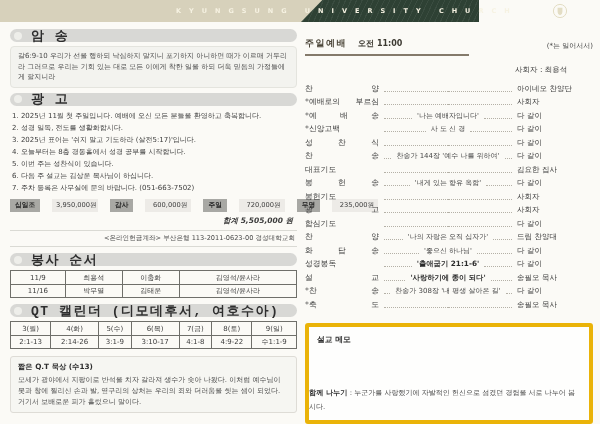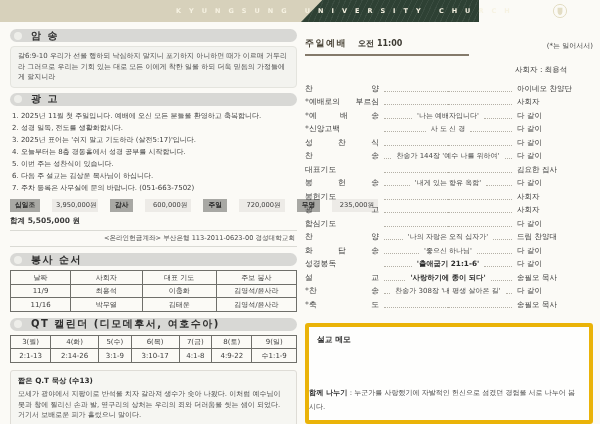--- a/index.html
+++ b/index.html
@@ -21,32 +21,32 @@
   }
   .logo { position:absolute; top:3px; left:552px; width:16px; height:16px; }
   
   .page-left  { position:absolute; left:10px;  top:29px; width:287px; }
   .page-right { position:absolute; left:305px; top:31px; width:288px; }
   
   .pill { position:relative; height:13px; background:#d8d8d5; border-radius:7px;
           display:flex; align-items:center; padding-left:21px; }
   .pill::before { content:""; position:absolute; left:4px; top:2.5px; width:8px; height:8px;
                   border-radius:50%; background:#eeeeea; }
-  .pill-t { font-size:10px; font-weight:bold; color:#2e2e2e; letter-spacing:1.5px; white-space:nowrap; }
+  .pill-t { font-size:13px; font-weight:bold; color:#2e2e2e; letter-spacing:1.5px; white-space:nowrap;font-family:Liberation Mono, monospace; }
   
   .versebox { margin-top:4px; background:#f3f3ef; border:1px solid #e4e4de; border-radius:4px;
               padding:4px 7px; font-size:7px; line-height:10.6px; color:#4a4a4a; }
   .ann { list-style:none; margin:4px 0 0; padding:0 0 0 2px; }
   .ann li { font-size:7px; line-height:12.1px; white-space:nowrap; overflow:hidden; }
   .offrow { margin-top:5px; display:flex; align-items:center; gap:12px; }
   .offlabel { background:#a8a8a4; color:#1e1e1e; font-weight:bold; font-size:6.7px;
               padding:2px 5px; white-space:nowrap; }
   .offval { background:#edebe7; font-size:6.7px; padding:2px 4px; min-width:46px;
             text-align:right; white-space:nowrap; }
-  .total { margin-top:4px; font-size:7.5px; font-weight:bold; padding-right:4px; }
+  .total { margin-top:4px; text-align:right; font-size:7.5px; font-weight:bold; padding-right:4px;font-style:italic; }
   .account { margin-top:4px; border-top:1px solid #dadad4; border-bottom:1px solid #dadad4;
              padding:3px 2px; text-align:right; font-size:6.6px; color:#4a4a4a; white-space:nowrap; }
   table.tbl { border-collapse:collapse; width:100%; margin-top:4px; }
   .tbl td, .tbl th { border:1px solid #6f6f6a; font-size:7px; font-weight:normal;
                      text-align:center; height:13.5px; color:#3b3b3b; padding:0; }
   .medbox { margin-top:7px; border:1px solid #dedcd6; background:#f6f6f2; border-radius:3px;
             padding:5px 7px; }
   .medbox .mt { font-size:7.3px; font-weight:bold; margin-bottom:3px; color:#2e2e2e; }
   .medbox .mp { font-size:7px; line-height:10.6px; color:#4a4a4a; }
   
@@ -120,26 +120,20 @@
     <span>합계</span>
     <span>5,505,000 원</span>
   </div>
   <div class="account">&lt;온라인헌금계좌&gt;  부산은행 113-2011-0623-00 경성대학교회</div>
 
   <div class="pill" style="margin-top:6px">
     <span class="pill-t">봉사 순서</span>
   </div>
   <table class="tbl">
     <tbody>
-        <tr>
-      <th style="width:21%">날짜</th>
-      <th style="width:25%">사회자</th>
-      <th style="width:26%">대표 기도</th>
-      <th style="width:28%">주보 봉사</th>
-    </tr>
     <tr>
       <td>11/9</td>
       <td>최용석</td>
       <td>이충화</td>
       <td>김영석/윤사라</td>
     </tr>
     <tr>
       <td>11/16</td>
       <td>박무열</td>
       <td>김태운</td>

